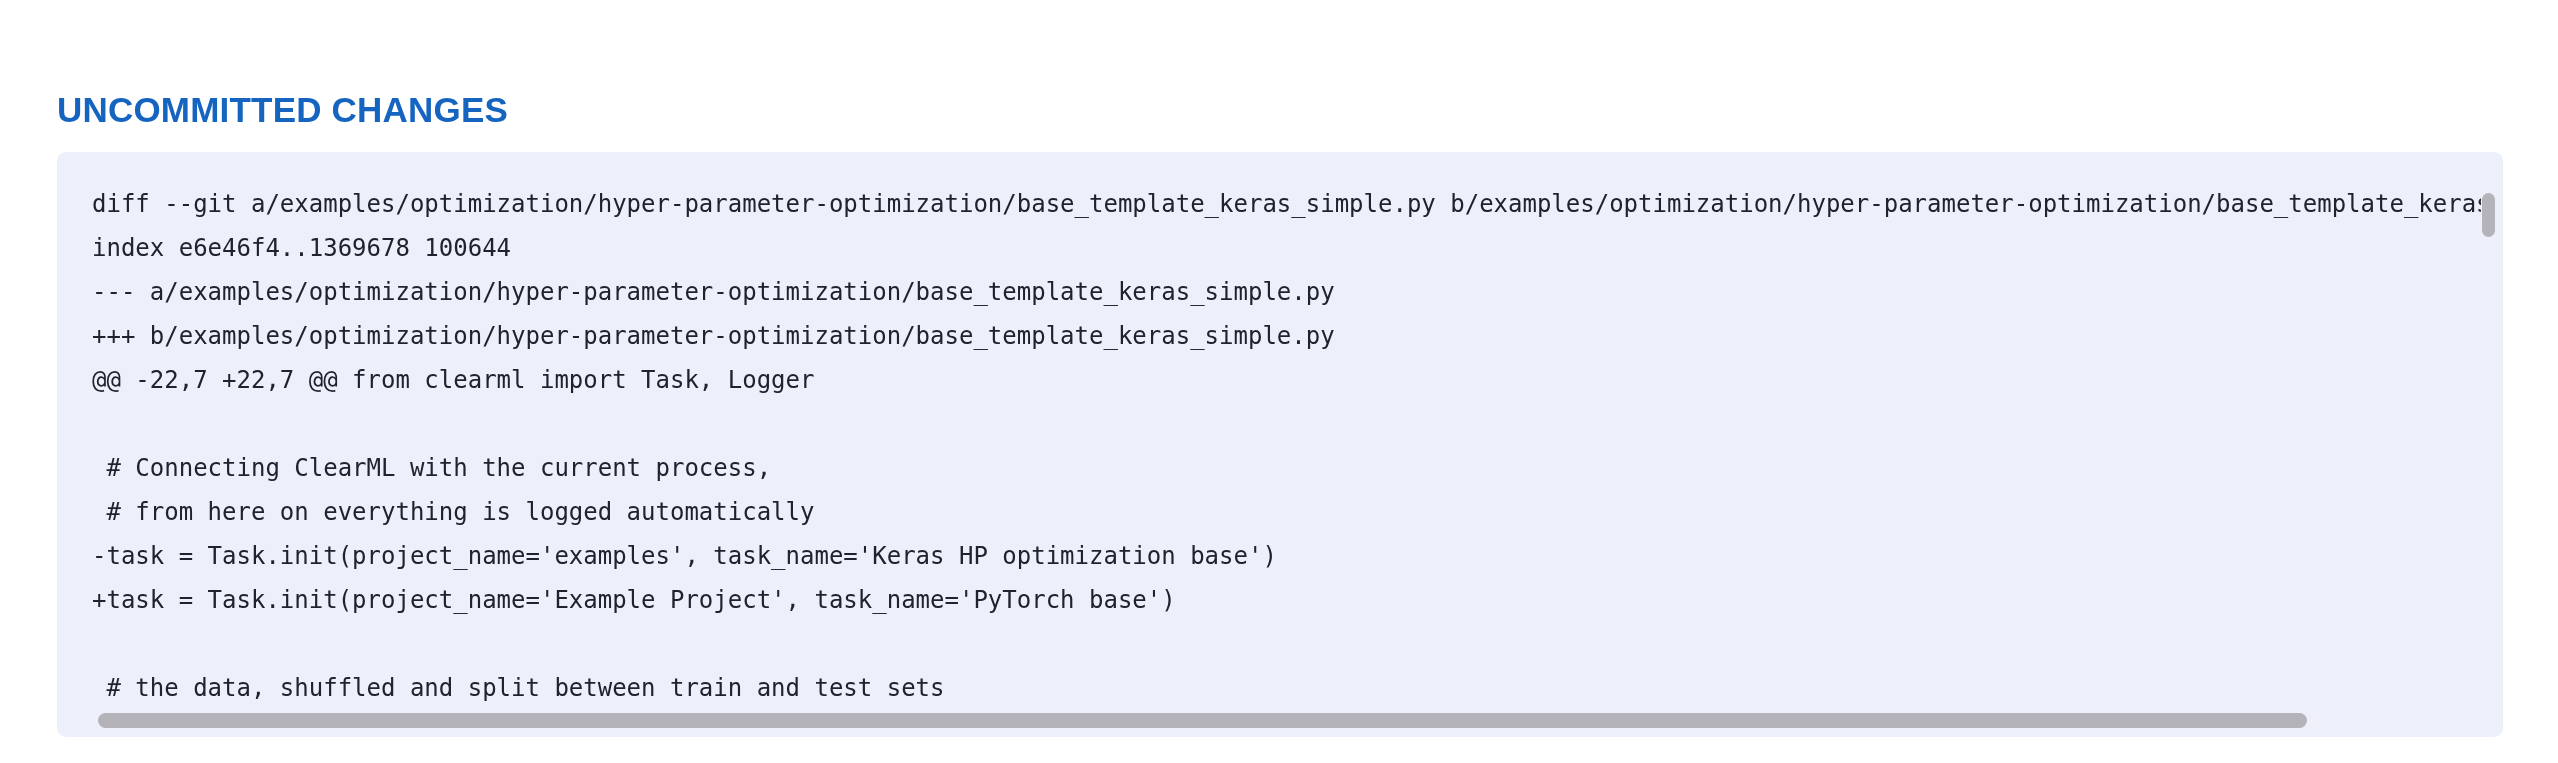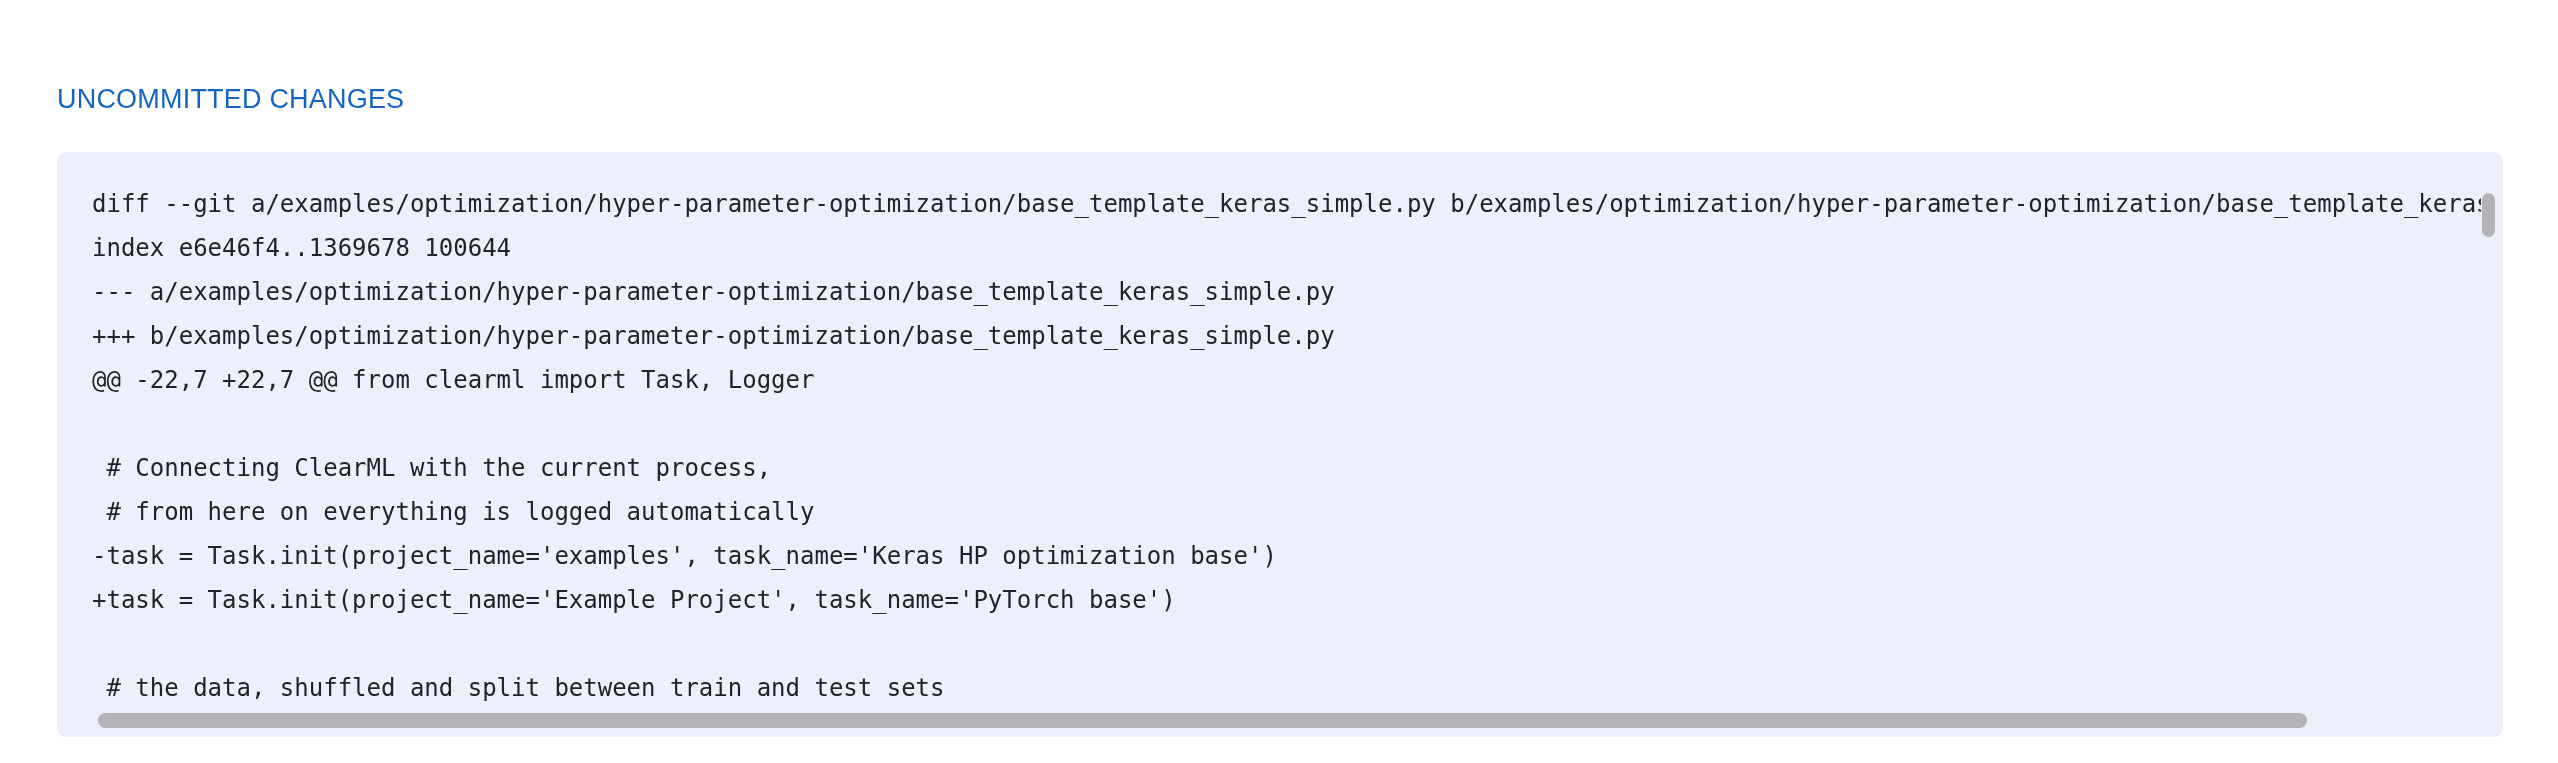--- a/index.html
+++ b/index.html
@@ -12,23 +12,23 @@
   html,body{margin:0;padding:0;}
   body{
     width:2558px;height:763px;
     background:#ffffff;
     font-family:"Liberation Sans",sans-serif;
     position:relative;
     overflow:hidden;
   }
   .section-title{
     position:absolute;
-    left:57px;top:84px;
-    font-size:27px;
-    font-weight:400;
+    left:57px;top:90px;
+    font-size:35px;
+    font-weight:700;
     letter-spacing:0.2px;
     color:var(--accent);
   }
   .diff-panel{
     position:absolute;
     left:57px;top:152px;
     width:2446px;height:585px;
     background:var(--code-bg);
     border-radius:9px;
     overflow:hidden;

